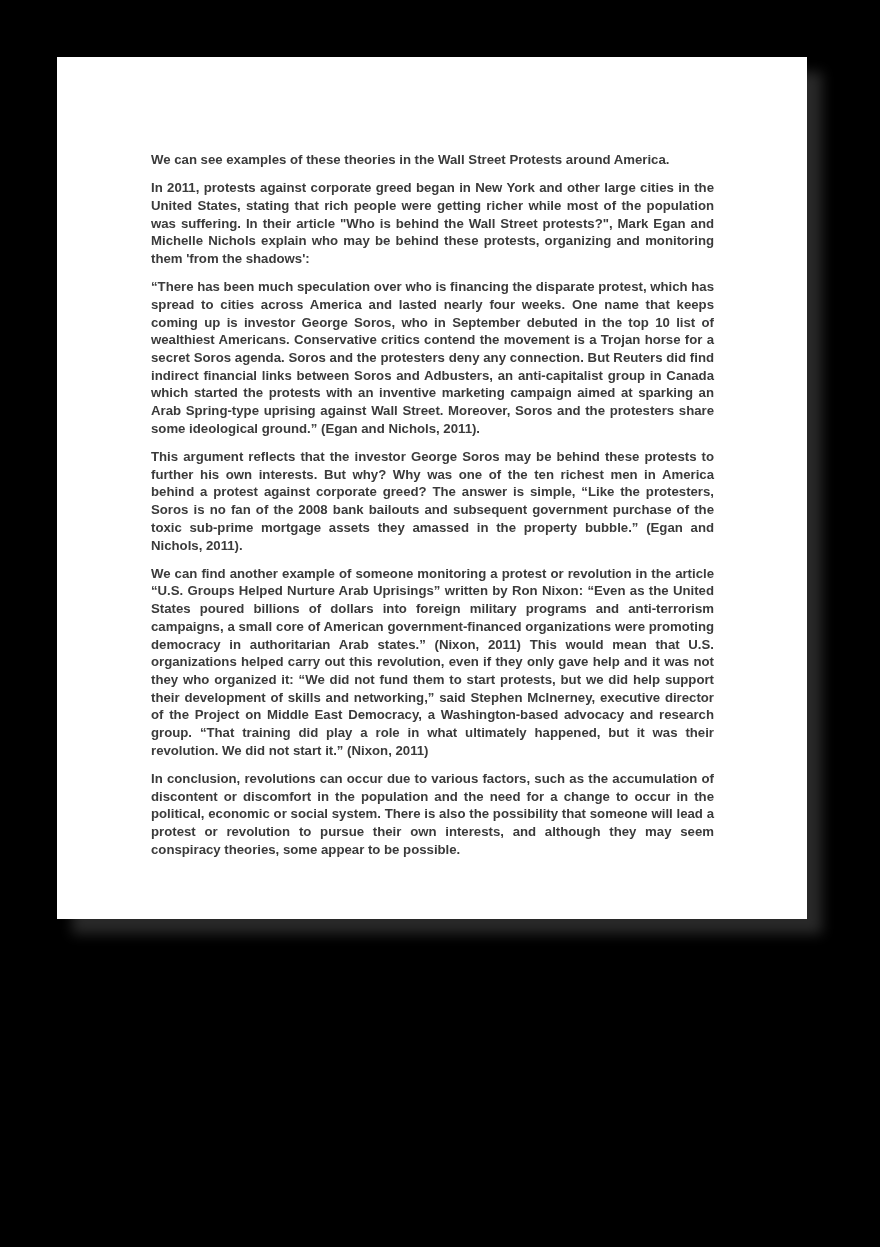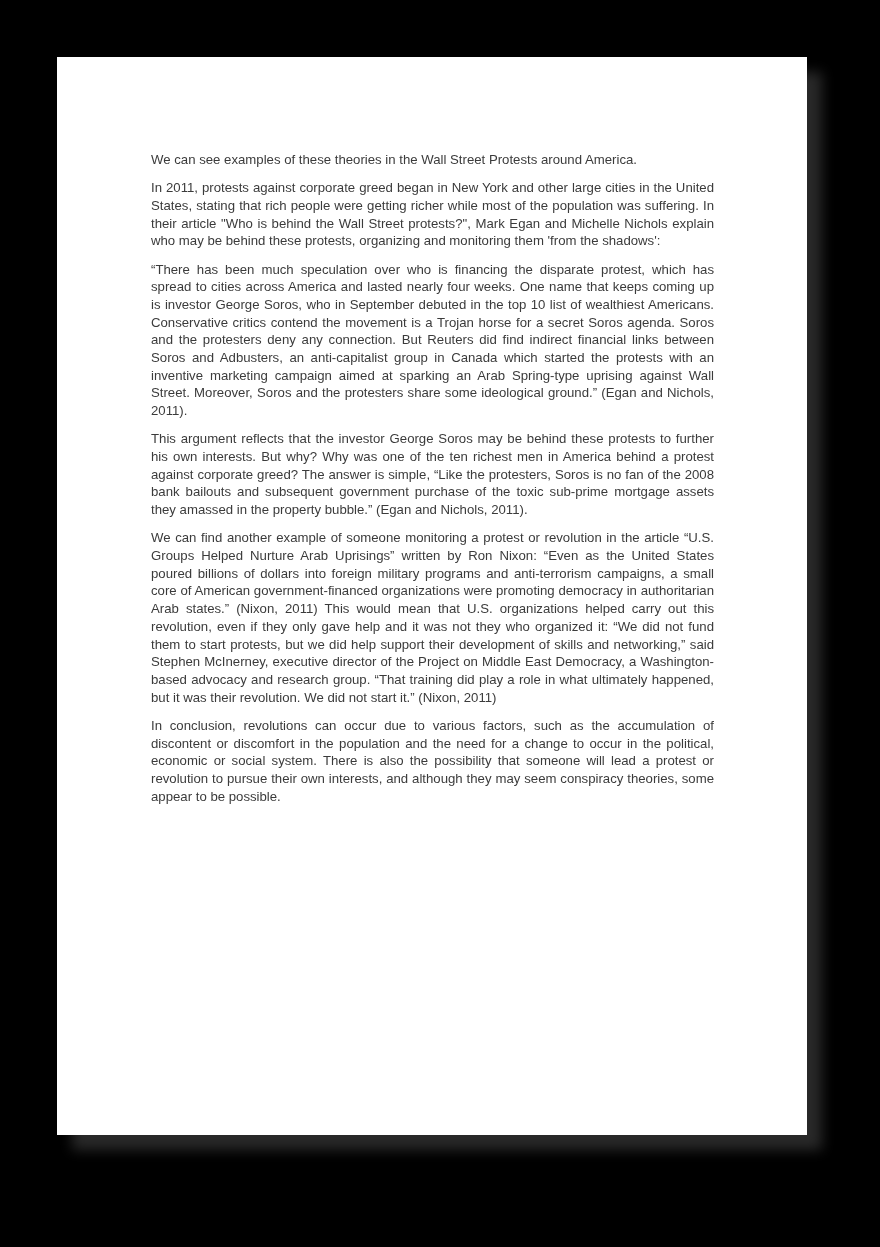--- a/index.html
+++ b/index.html
@@ -13,23 +13,24 @@
     width: 880px;
     height: 1247px;
     background: #000000;
     overflow: hidden;
   }
   .page {
     position: absolute;
     left: 57px;
     top: 57px;
     width: 750px;
-    height: 1078px;
+    height: 862px;
     background: #ffffff;
     box-shadow: 15px 15px 12px rgba(45, 45, 45, 0.9);
+    font-weight: bold;
   }
   .page-content {
     box-sizing: border-box;
     padding: 94px 93px 0 94px;
     color: #3b3b3b;
     font-size: 13.2px;
     line-height: 17.7px;
     text-align: justify;
   }
   .page-content p {

